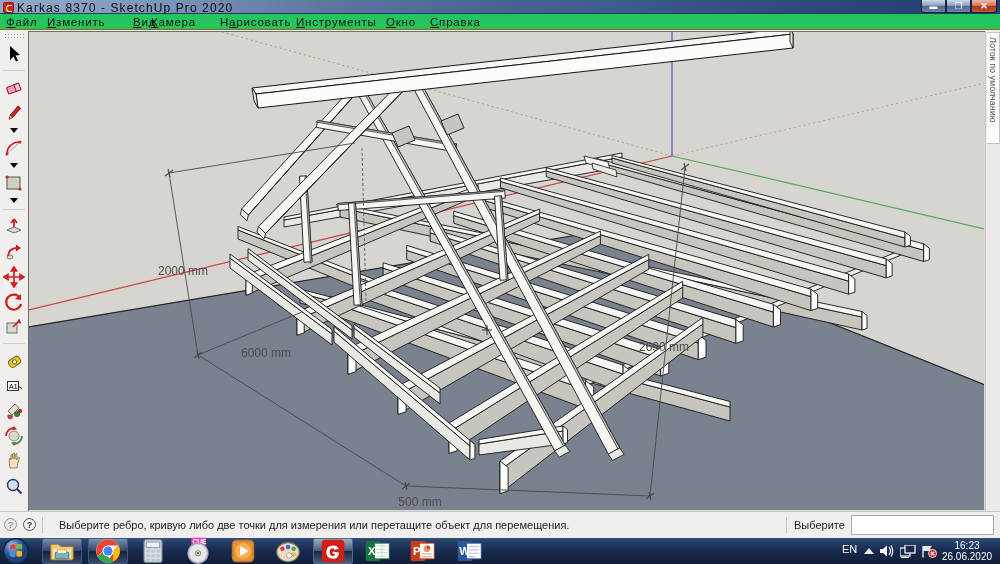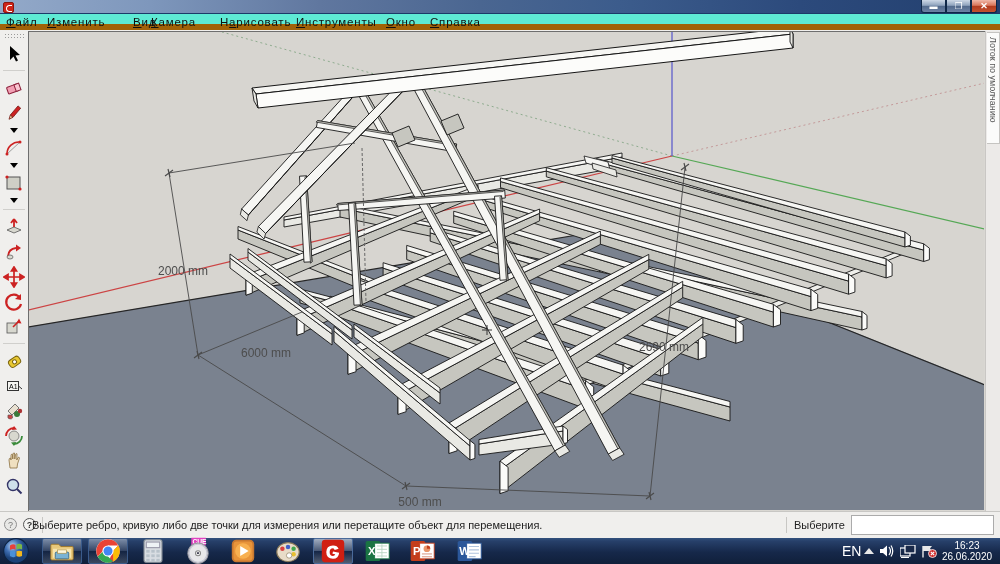--- a/index.html
+++ b/index.html
@@ -10,60 +10,61 @@
 #title .ttext{position:absolute;left:17px;top:1px;font-size:12px;letter-spacing:1.1px;color:#0a0a0a;white-space:nowrap}
 #title .ticon{position:absolute;left:3px;top:2px;width:11px;height:11px;background:#cf2318;border-radius:2px;border:1px solid #8c150e}
 #title .ticon:after{content:"";position:absolute;left:2px;top:2px;width:5px;height:5px;border:1.5px solid #fff;border-right:none;border-radius:4px 0 0 4px}
 #wbtn{position:absolute;right:3px;top:0;height:13px;display:flex}
 #wbtn .b{width:25px;height:13px;border:1px solid #0f2747;border-top:none;position:relative;
  background:linear-gradient(#cdd8e6 0%,#8fa3bd 45%,#51688a 50%,#6d83a5 100%)}
 #wbtn .b.min{border-radius:0 0 0 3px}
 #wbtn .b.cls{width:26px;border-radius:0 0 3px 0;background:linear-gradient(#f0b8a8 0%,#d9765b 45%,#b03a1d 50%,#c4512f 100%)}
 #wbtn .g{position:absolute;left:50%;top:50%;transform:translate(-50%,-50%);color:#fff;font-size:9px;font-weight:bold;line-height:9px}
 
-#menu{position:absolute;left:0;top:14px;width:1000px;height:16px;background:#5eead4;border-bottom:6px solid #a16207;font-size:11.5px;letter-spacing:0.8px;color:#111}
+#menu{position:absolute;left:0;top:14px;width:1000px;height:16px;background:#22c55e;border-bottom:1px solid #a16207;font-size:11.5px;letter-spacing:0.8px;color:#111}
 #menu span{position:absolute;top:2px}
 #menu u{text-decoration:underline}
 
 #ltb{position:absolute;left:0;top:30px;width:28px;height:481px;background:#f0efed}
 #ltb .grip{height:5px;margin:3px 4px 3px 4px;
  background-image:radial-gradient(circle,#9a9a9a 35%,transparent 40%);background-size:3px 3px}
 #ltb .ti{width:24px;height:25px;margin:0 auto;display:flex;align-items:center;justify-content:center}
 #ltb .sep{height:1px;background:#d0cfcc;margin:4px 3px}
 #ltb .dd{height:10px;display:flex;align-items:center;justify-content:center}
 
 #vpb{position:absolute;left:28px;top:31px;width:957px;height:480px;border-left:1px solid #6e6e6e;border-top:1px solid #6e6e6e;background:#d9d7d2}
 
 #tray{position:absolute;left:985px;top:31px;width:15px;height:480px;background:#eceae8;border-left:1px solid #c9c7c4}
 #tray .tab{position:absolute;left:1px;top:1px;width:13px;height:112px;background:#fbfbfa;border:1px solid #c5c4c1;border-left:none}
 #tray .tab span{position:absolute;left:11px;top:4px;font-size:9px;color:#555;white-space:nowrap;transform:rotate(90deg);transform-origin:0 0}
 
 #status{position:absolute;left:0;top:511px;width:1000px;height:27px;background:#f0efed;border-top:1px solid #c8c7c4;font-size:11px;color:#222}
 #status .c1{position:absolute;left:4px;top:6px;width:13px;height:13px;border-radius:50%;border:1px solid #909090;color:#777;font-size:9px;text-align:center;line-height:12px;background:#e8e8e6}
 #status .c2{position:absolute;left:23px;top:6px;width:13px;height:13px;border-radius:50%;border:1px solid #555;color:#333;font-size:9px;font-weight:bold;text-align:center;line-height:12px;background:#f4f4f2}
 #status .msep{position:absolute;left:42px;top:5px;width:1px;height:16px;background:#c8c7c4}
-#status .msg{position:absolute;left:32px;top:7px}
+#status .msg{position:absolute;left:59px;top:7px}
 #status .rsep{position:absolute;left:786px;top:5px;width:1px;height:16px;background:#c8c7c4}
 #status .iz{position:absolute;left:794px;top:7px}
 #status input{position:absolute;left:851px;top:3px;width:143px;height:20px;border:1px solid #ababab;background:#fff}
 
 #task{position:absolute;left:0;top:538px;width:1000px;height:26px;
  background:linear-gradient(#33517e 0%,#27406a 12%,#16284a 55%,#101f3a 100%)}
 .tbi{position:absolute;top:0px;width:40px;height:26px;display:flex;align-items:center;justify-content:center}
 .tbi svg{transform:scale(1.12)}
 .tbi.run{border:1px solid #3a5a8a;border-radius:2px;background:linear-gradient(rgba(255,255,255,.38),rgba(255,255,255,.12) 48%,rgba(0,0,0,.10) 52%,rgba(255,255,255,.18))}
 .tbi.act{border:1px solid #4a6a9a;border-radius:2px;background:linear-gradient(rgba(255,255,255,.55),rgba(255,255,255,.22) 48%,rgba(10,20,40,.12) 52%,rgba(255,255,255,.28))}
-#tray2{position:absolute;left:832px;top:0;width:108px;height:26px;color:#fff;font-size:14px}
+#tray2{position:absolute;left:832px;top:0;width:108px;height:26px;color:#fff;font-size:11px}
 #clock{position:absolute;left:938px;top:2px;width:58px;color:#fff;font-size:10px;text-align:center;line-height:11px}
 </style></head>
 <body>
 <div id="root">
 
 <div id="title">
  <div class="ticon"></div>
+ <div class="ttext">Karkas 8370 - SketchUp Pro 2020</div>
  <div id="wbtn">
    <div class="b min">
           <span class="g" style="font-size:8px">▬</span>
         </div>
    <div class="b max">
           <span class="g" style="font-weight:normal">❐</span>
         </div>
    <div class="b cls">
           <span class="g">✕</span>
         </div>

